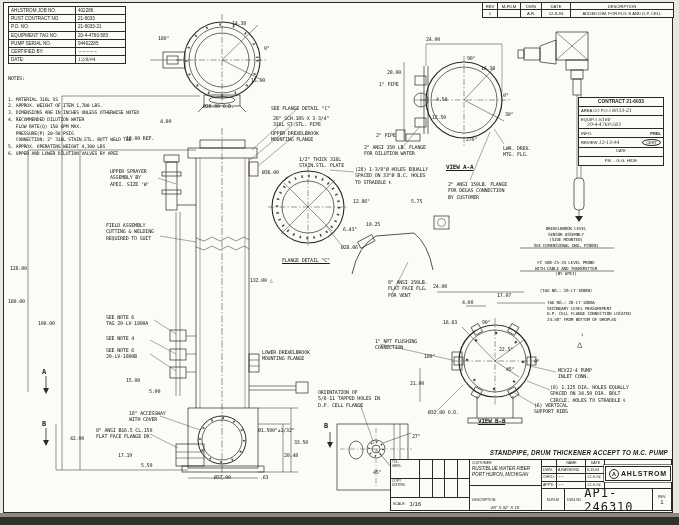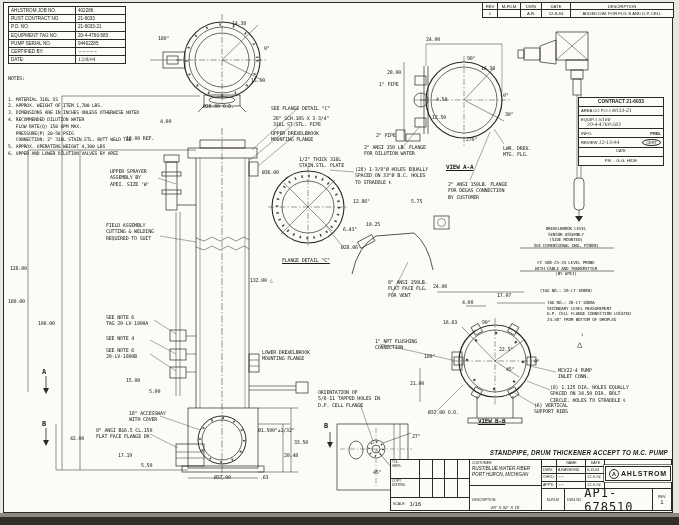--- a/index.html
+++ b/index.html
@@ -584,21 +584,21 @@
             <div class="logo-in">
               <span class="circleA">A</span>
               <span class="brand">AHLSTROM</span>
             </div>
           </div>
         </div>
         <div class="tb-dwg">
           <span class="mfilm">M-FILM</span>
           <span class="dwgno">
             <span class="dl">DWG.NO.</span>
-            <span class="dn">AP1-678510</span>
+            <span class="dn">AP1-246310</span>
           </span>
           <span class="revc">
             <span>REV.</span>
             <span class="rv">1</span>
           </span>
         </div>
       </div>
     </div>
   </div>
 

